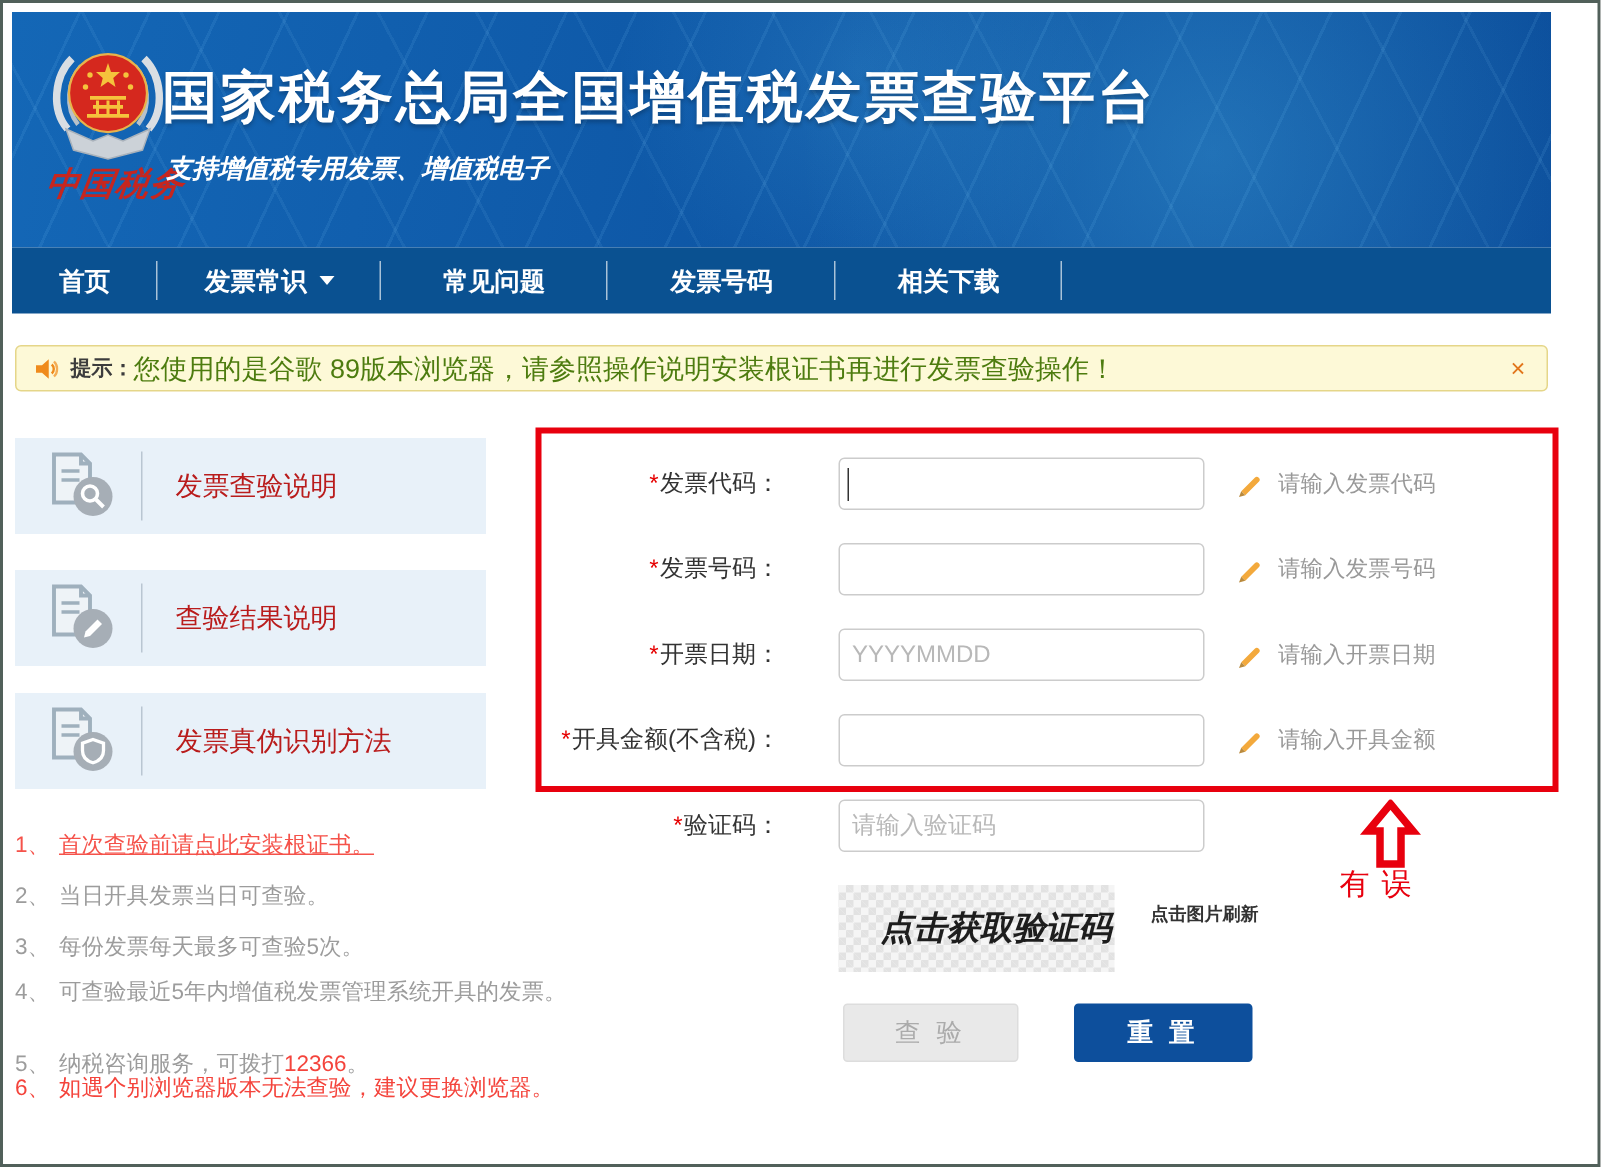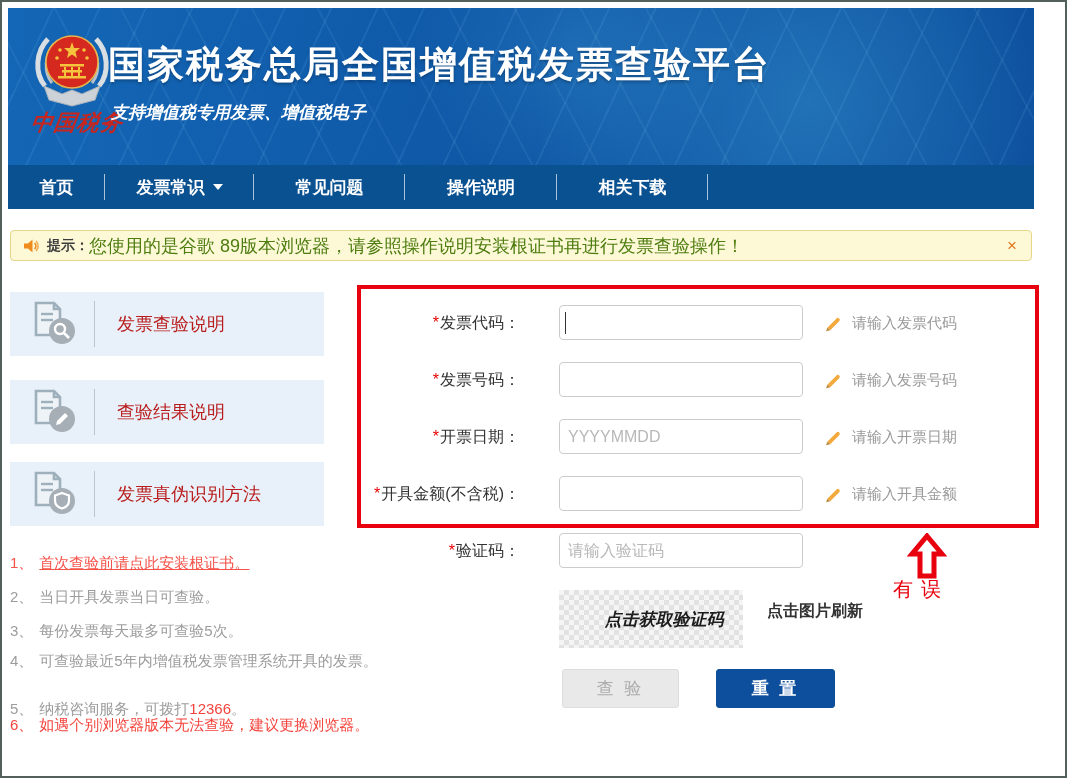--- a/index.html
+++ b/index.html
@@ -114,24 +114,24 @@
     position:absolute; left:557px; top:588px; width:184px; height:58px;
     background-color:#f5f5f5;
     background-image:
       linear-gradient(45deg,#e2e2e2 25%,transparent 25%,transparent 75%,#e2e2e2 75%),
       linear-gradient(45deg,#e2e2e2 25%,transparent 25%,transparent 75%,#e2e2e2 75%);
     background-position:0 0,5px 5px; background-size:10px 10px;
     display:flex; align-items:center; justify-content:center; cursor:pointer;
   }
   .captcha-text {
     font-family:"DejaVu Serif", serif; font-style:italic; font-weight:bold;
-    font-size:17px; color:#1d1d1d;margin-left:26px;
+    font-size:22px; color:#1d1d1d;margin-left:26px;
   }
   .captcha-refresh {
-    position:absolute; left:765px; top:599px; font-size:16px; font-weight:bold;
+    position:absolute; left:765px; top:599px; font-size:12px; font-weight:bold;
     color:#333; white-space:nowrap;
   }
   
   .btn {
     position:absolute; top:667px; height:39px; border-radius:3px; font-size:17px;
     display:flex; align-items:center; justify-content:center; cursor:pointer;
     letter-spacing:3px; font-family:"Liberation Sans", sans-serif;
   }
   .btn-submit {
     left:560px; width:117px; background:#e9e9e9; border:1px solid #ddd; color:#ababab;
@@ -177,21 +177,21 @@
       <span>首页</span>
     </div>
     <div class="nav-item" style="width:149px">
       <span>发票常识</span>
       <span class="caret"></span>
     </div>
     <div class="nav-item" style="width:151px">
       <span>常见问题</span>
     </div>
     <div class="nav-item" style="width:152px">
-      <span>操作说明</span>
+      <span>发票号码</span>
     </div>
     <div class="nav-item" style="width:151px">
       <span>相关下载</span>
     </div>
   </div>
 
   <div class="alert">
     <svg width="16" height="16" viewBox="0 0 16 16">
       <polygon points="1,5.5 5,5.5 9.5,1.5 9.5,14.5 5,10.5 1,10.5" fill="#ef8b1c"></polygon>
       <path d="M11.5,5 a4,4 0 0 1 0,6" stroke="#ef8b1c" stroke-width="1.6" fill="none"></path>

